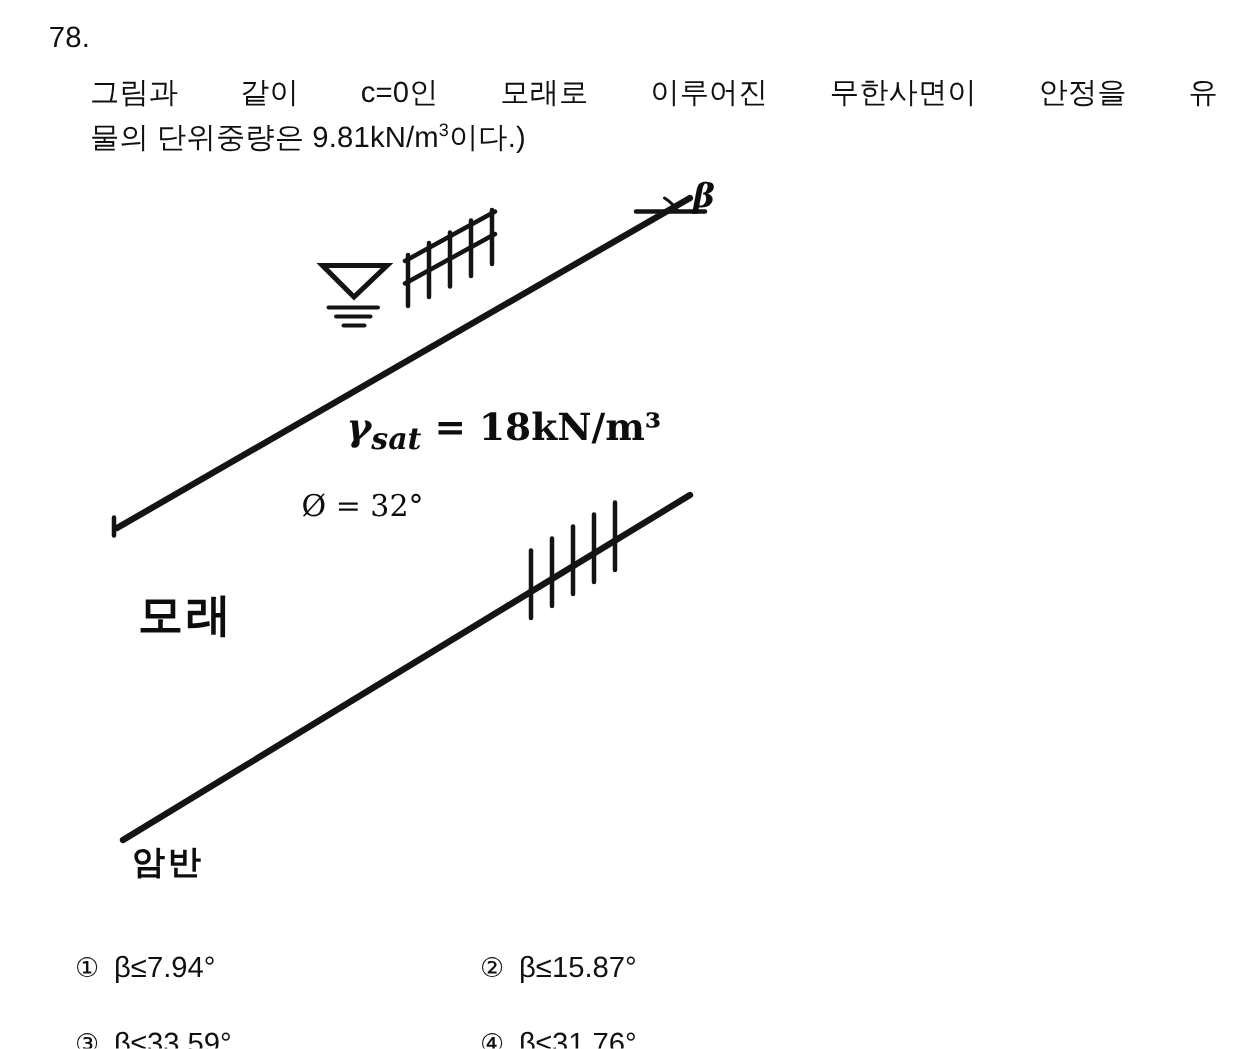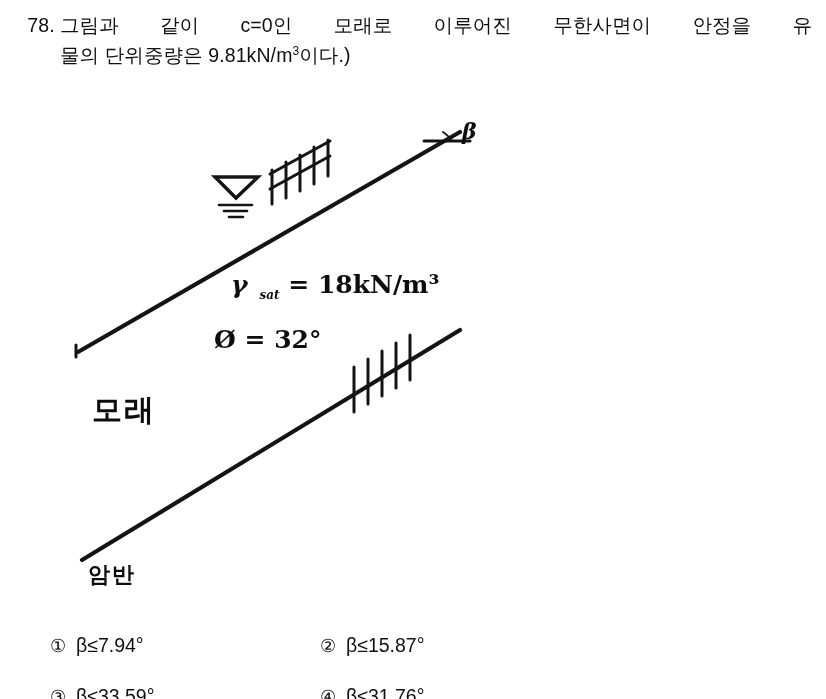--- a/index.html
+++ b/index.html
@@ -27,35 +27,36 @@
     display: flex;
     align-items: flex-start;
     font-size: 19.5px;
     line-height: 30px;
     letter-spacing: 0.1px;
     white-space: pre;
   }
   .q-number {
     width: 38px;
     flex: 0 0 38px;
-    text-align: center;
+    text-align: right;
     font-size: 19.5px;
   }
   .q-indent {
     width: 38px;
     flex: 0 0 38px;
   }
   .q-text {
     flex: 1 1 auto;
   }
   .q-text.justify {
     display: block;
     text-align: justify;
     text-align-last: justify;
     white-space: normal;
+    margin-top: 37px;
   }
   sup.exp {
     font-size: 12px;
     vertical-align: super;
     line-height: 0;
   }
 
   
   #figure {
     position: absolute;
@@ -92,25 +93,25 @@
     font-size: 25px;
     font-family: "DejaVu Serif", serif;
     font-weight: 700;
     font-style: italic;
   }
   #label-gamma .roman {
     font-style: normal;
     margin-top: 20px;
   }
   #label-phi {
-    left: 214px;
+    left: 201px;
     top: 213px;
-    font-size: 25px;
+    font-size: 20px;
     font-family: "DejaVu Serif", serif;
-    font-weight: 700;
+    font-weight: 400;
   }
   #label-beta {
     left: 462px;
     top: 6px;
     font-size: 22px;
     font-family: "DejaVu Serif", serif;
     font-style: italic;
     font-weight: 700;
   }
 
@@ -191,21 +192,21 @@
         <path d="M 368 247 L 368 292"></path>
         <path d="M 382 239 L 382 284"></path>
         <path d="M 396 231 L 396 276"></path>
         <path d="M 410 223 L 410 268"></path>
       </g>
     </g>
   </svg>
 
   <div class="fig-label" id="label-beta">β</div>
 
-  <div class="fig-label" id="label-gamma"><span>γ</span><sub style="font-size:12px;margin-left:12px;">sat</sub><span class="roman"> = 18kN/m³</span></div>
+  <div class="fig-label" id="label-gamma"><span>γ</span><sub style="font-size:20px;">sat</sub><span class="roman"> = 18kN/m³</span></div>
 
   <div class="fig-label" id="label-phi">Ø = 32°</div>
 
   <div class="fig-label" id="label-sand">모래</div>
 
   <div class="fig-label" id="label-rock">암반</div>
 </div>
 
 <div id="choices">
   <div class="choice-row">

